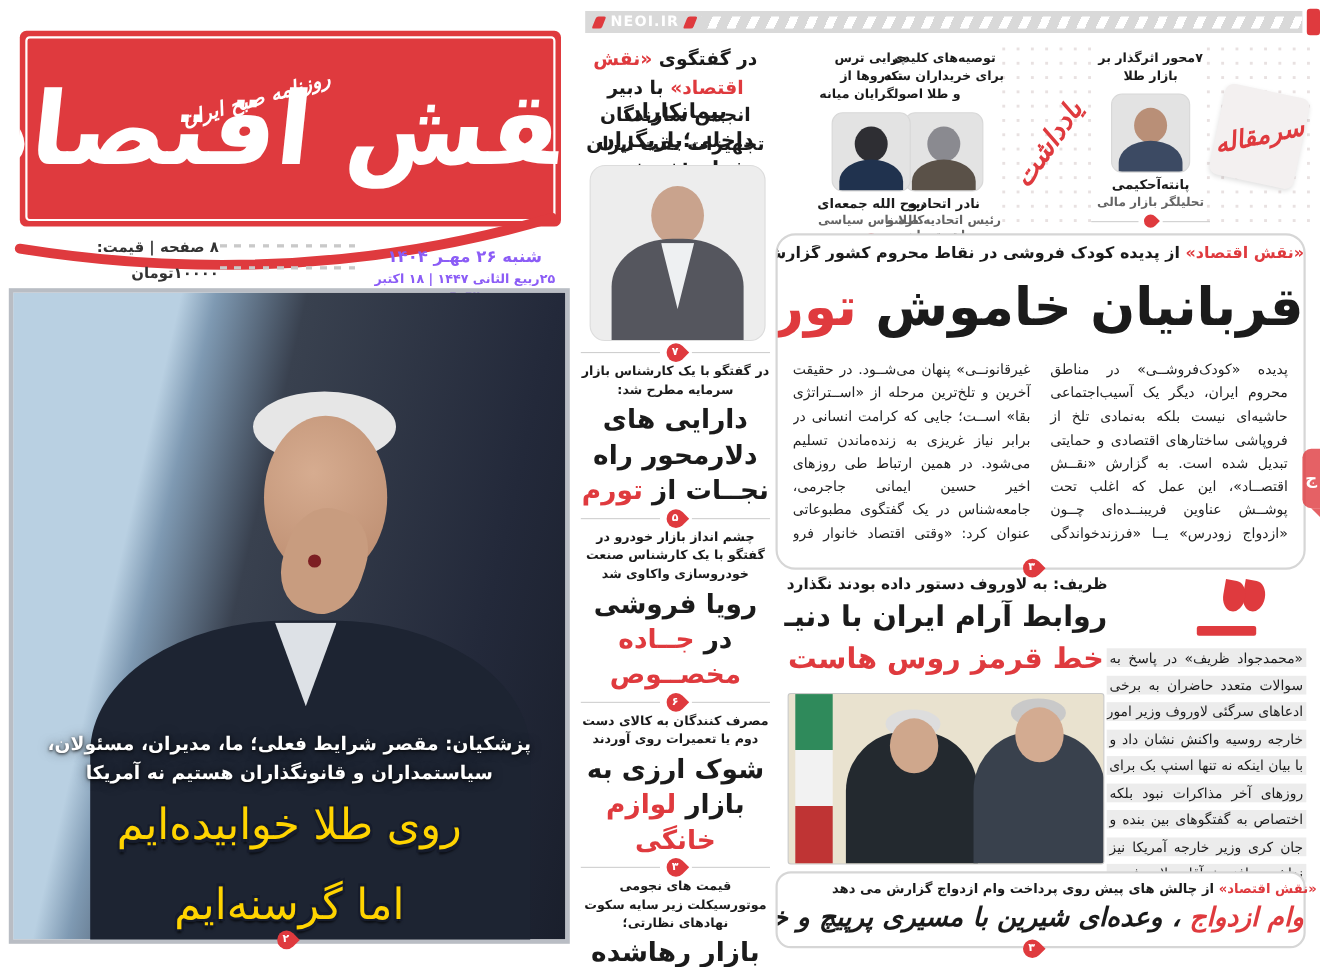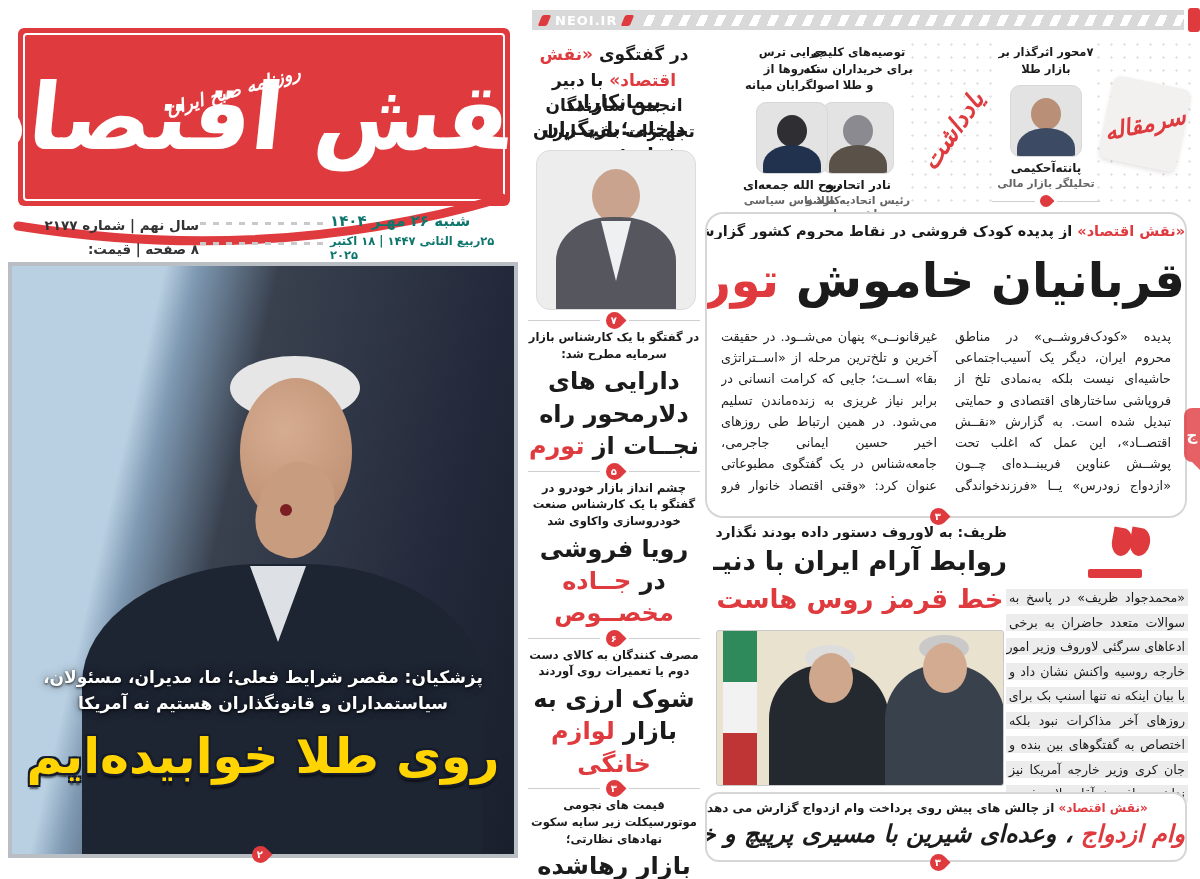--- a/index.html
+++ b/index.html
@@ -28,21 +28,21 @@
   .strip-cap{left:1188px;top:8px;width:12px;height:24px;background:var(--red);border-radius:3px;}
 
   
   .logo-box{left:18px;top:28px;width:492px;height:178px;background:var(--red);border-radius:6px;}
   .logo-box::after{content:"";position:absolute;inset:5px;border:2px solid #ffffff;border-radius:4px;pointer-events:none;}
   .logo-title{position:absolute;inset:0;display:flex;align-items:center;justify-content:center;color:#ffffff;font-size:92px;font-weight:900;transform:skewX(-6deg);white-space:nowrap;overflow:hidden;}
   .logo-sub{position:absolute;left:140px;top:52px;width:150px;text-align:center;color:#ffffff;font-size:18px;font-style:italic;font-weight:bold;transform:rotate(-16deg);}
   .logo-swoosh{left:10px;top:192px;width:500px;height:62px;pointer-events:none;}
 
   .issue-block{left:14px;top:214px;width:185px;font-size:13.5px;font-weight:bold;line-height:1.75;color:#333;}
-  .date-block{left:330px;top:212px;width:185px;text-align:left;color:#0f766e;}
+  .date-block{left:330px;top:224px;width:185px;text-align:center;color:#8b5cf6;}
   .date-line1{font-size:15px;font-weight:bold;}
   .date-line2{font-size:11.5px;font-weight:bold;margin-top:4px;}
   .dotrow{left:200px;top:222px;width:125px;height:3px;background:repeating-linear-gradient(90deg,#c9c9c9 0 6px,transparent 6px 13px);}
   .dotrow2{top:242px;}
 
   
   .dotbg{background-image:radial-gradient(#e8e1e1 1.3px,transparent 1.4px);background-size:13px 13px;}
   .dots-note{left:906px;top:38px;width:86px;height:168px;}
   .dots-editorial{left:1092px;top:38px;width:104px;height:168px;}
 
@@ -86,21 +86,21 @@
 
   
   .main-photo{left:8px;top:262px;width:510px;height:596px;border:4px solid #b9bdc4;background:linear-gradient(103deg,#b9d0e2 0%,#b9d0e2 24%,#7f9ab3 29%,#39414f 42%,#23293a 78%,#1a1f2c 100%);overflow:hidden;}
   .pz-hair{position:absolute;left:218px;top:90px;width:130px;height:64px;border-radius:50%;background:#e6e6e6;}
   .pz-face{position:absolute;left:228px;top:112px;width:112px;height:148px;border-radius:50%;background:radial-gradient(circle at 40% 35%,#d6ac90,#b9896c);}
   .pz-hand{position:absolute;left:246px;top:196px;width:74px;height:96px;border-radius:44%;background:#c89c7f;transform:rotate(18deg);}
   .pz-ring{position:absolute;left:268px;top:238px;width:12px;height:12px;border-radius:50%;background:#7c1f23;}
   .pz-suit{position:absolute;left:70px;top:298px;width:400px;height:330px;background:#1d2432;border-radius:45% 45% 0 0 / 120px;}
   .pz-shirt{position:absolute;left:238px;top:300px;width:56px;height:76px;background:#dde1e6;clip-path:polygon(0 0,100% 0,50% 100%);}
   .photo-caption{position:absolute;left:3%;top:398px;width:94%;text-align:center;color:#ffffff;font-size:17px;font-weight:bold;line-height:1.55;text-shadow:0 1px 3px rgba(0,0,0,.85),0 0 10px rgba(0,0,0,.5);}
-  .photo-hl{position:absolute;left:0;width:100%;text-align:center;color:var(--yellow);font-weight:700;font-size:49px;white-space:nowrap;text-shadow:-2px -2px 0 #161c2c,2px -2px 0 #161c2c,-2px 2px 0 #161c2c,2px 2px 0 #161c2c,0 4px 2px rgba(0,0,0,.6);}
+  .photo-hl{position:absolute;left:0;width:100%;text-align:center;color:var(--yellow);font-weight:400;font-size:39px;white-space:nowrap;text-shadow:-2px -2px 0 #161c2c,2px -2px 0 #161c2c,-2px 2px 0 #161c2c,2px 2px 0 #161c2c,0 4px 2px rgba(0,0,0,.6);}
   .photo-hl1{top:462px;}
   .photo-hl2{top:534px;}
   .photo-badge{left:252px;top:846px;}
 
   
   .lead-box{left:705px;top:212px;width:482px;height:306px;border:2px solid var(--gray-line);border-radius:18px;background:#fff;}
   .lead-kicker{position:absolute;top:9px;left:0;width:100%;text-align:center;font-size:14.5px;font-weight:bold;white-space:nowrap;overflow:hidden;}
   .lead-headline{position:absolute;top:30px;left:0;width:100%;text-align:center;font-size:48px;font-weight:900;white-space:nowrap;overflow:hidden;line-height:1.5;}
   .lead-body{position:absolute;top:112px;left:14px;right:14px;height:178px;column-count:2;column-gap:18px;font-size:12.8px;line-height:1.66;text-align:justify;color:#222;overflow:hidden;}
   .lead-badge{left:930px;top:508px;}
@@ -127,21 +127,21 @@
   .z-hairgray.g2{left:202px;top:4px;background:#c9c9c9;}
   .quote-icon{left:1088px;top:528px;width:62px;height:50px;}
   .quote-icon .c{position:absolute;top:0;width:20px;height:28px;background:var(--red);border-radius:0 60% 60% 60%;transform:rotate(10deg);}
   .quote-icon .c2{left:24px;}
   .quote-icon .bar{position:absolute;bottom:0;left:0;width:54px;height:9px;background:var(--red);border-radius:2px;}
   .z-quote{left:1006px;top:586px;width:182px;height:218px;font-size:12.6px;line-height:1.95;text-align:justify;overflow:hidden;}
   .z-quote .hl-bg{background:#ececec;box-decoration-break:clone;-webkit-box-decoration-break:clone;padding:1px 3px;}
 
   
   .loan-box{left:705px;top:792px;width:482px;height:70px;border:2px solid var(--gray-line);border-radius:14px;background:#fff;}
-  .loan-kicker{position:absolute;top:7px;left:0;width:100%;text-align:left;font-size:12px;font-weight:bold;white-space:nowrap;overflow:hidden;}
+  .loan-kicker{position:absolute;top:7px;left:12px;width:100%;text-align:right;font-size:12px;font-weight:bold;white-space:nowrap;overflow:hidden;}
   .loan-headline{position:absolute;top:26px;left:0;width:100%;text-align:center;font-size:24px;font-weight:bold;font-style:italic;white-space:nowrap;overflow:hidden;}
   .loan-badge{left:930px;top:854px;}
 </style>
 </head>
 <body>
 
 <div class="abs top-strip">
   <span class="strip-slash"></span>
   <span class="strip-site">NEOI.IR</span>
   <span class="strip-slash"></span>
@@ -151,21 +151,20 @@
 
 <div class="abs logo-box">
   <div class="logo-title">نقش اقتصاد</div>
   <div class="logo-sub">روزنامه صبح ایران</div>
 </div>
 <svg class="abs logo-swoosh" viewBox="0 0 500 62">
   <path d="M492,6 Q260,74 8,34" stroke="#df3a3e" stroke-width="9" fill="none" stroke-linecap="round"></path>
 </svg>
 
 <div class="abs issue-block">
-  <div>سال نهم | شماره ۲۱۷۷</div>
   <div>۸ صفحه | قیمت: ۱۰۰۰۰تومان</div>
 </div>
 <div class="abs dotrow"></div>
 <div class="abs dotrow dotrow2"></div>
 <div class="abs date-block">
   <div class="date-line1">شنبه ۲۶ مهـر ۱۴۰۴</div>
   <div class="date-line2">۲۵ربیع الثانی ۱۴۴۷ | ۱۸ اکتبر ۲۰۲۵</div>
 </div>
 
 <div class="abs dotbg dots-note"></div>
@@ -338,20 +337,21 @@
 
 <div class="abs main-photo">
   <div class="pz-hair"></div>
   <div class="pz-face"></div>
   <div class="pz-suit"></div>
   <div class="pz-shirt"></div>
   <div class="pz-hand"></div>
   <div class="pz-ring"></div>
   <div class="photo-caption">پزشکیان: مقصر شرایط فعلی؛ ما، مدیران، مسئولان، سیاستمداران و قانونگذاران هستیم نه آمریکا</div>
   <div class="photo-hl photo-hl1">روی طلا خوابیده‌ایم</div>
+  <div class="photo-hl photo-hl2">اما گرسنه‌ایم</div>
 </div>
 <div class="abs drop photo-badge">
     <b>۲</b>
   </div>
 
 <div class="abs z-kicker">ظریف: به لاوروف دستور داده بودند نگذارد برجام نهایی شود</div>
 <div class="abs z-h1">روابط آرام ایران با دنیـا</div>
 <div class="abs z-h2">خط قرمز روس هاست</div>
 <div class="abs z-photo">
   <div class="z-flag"></div>

